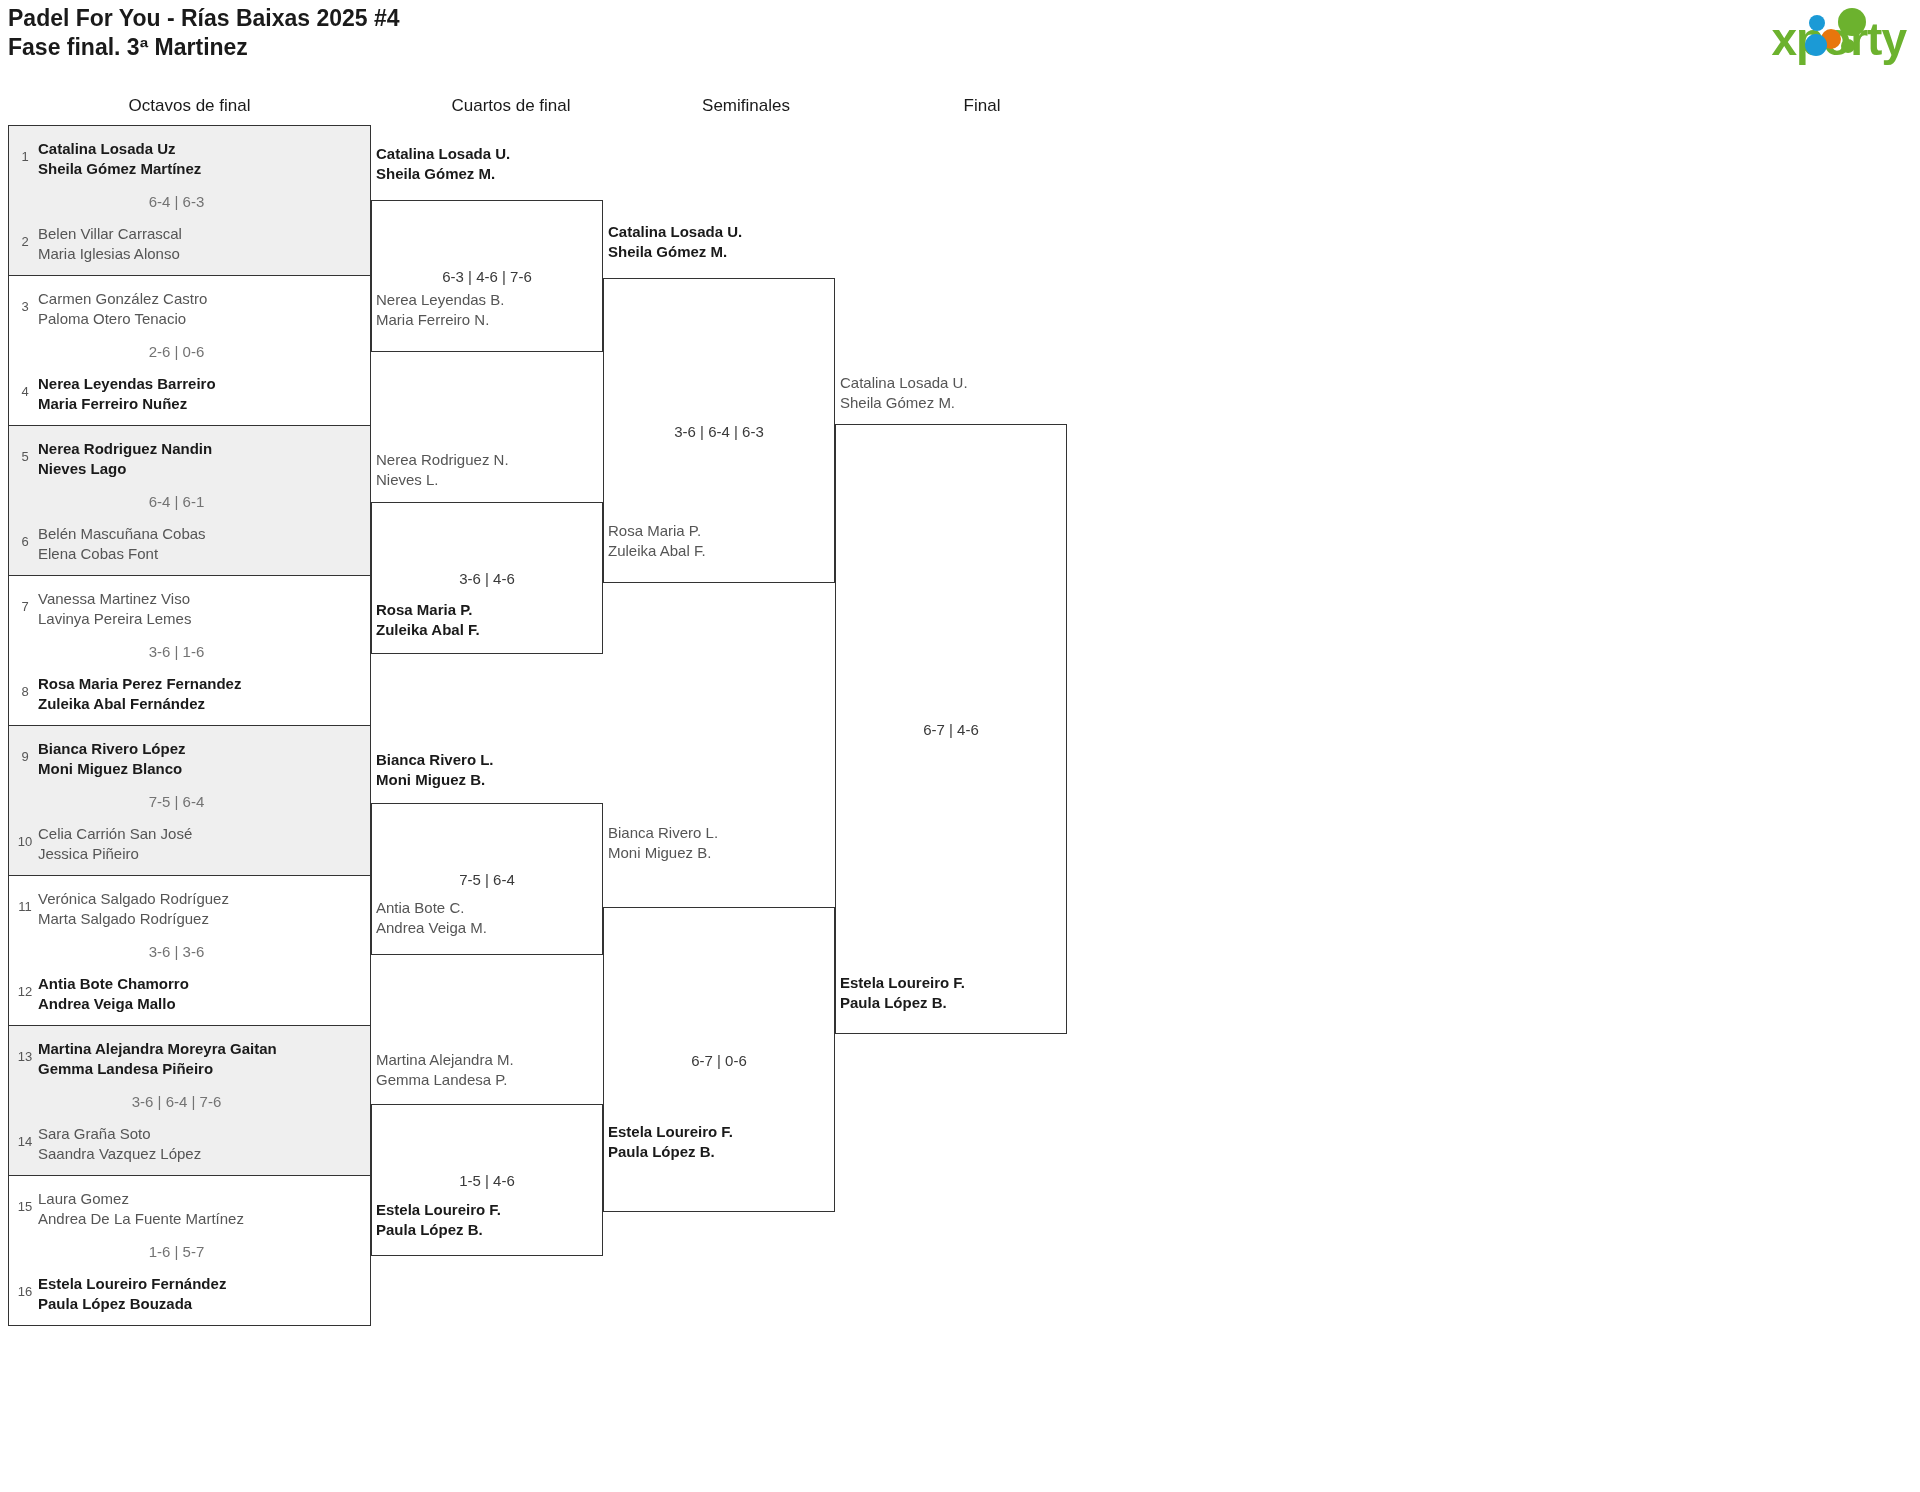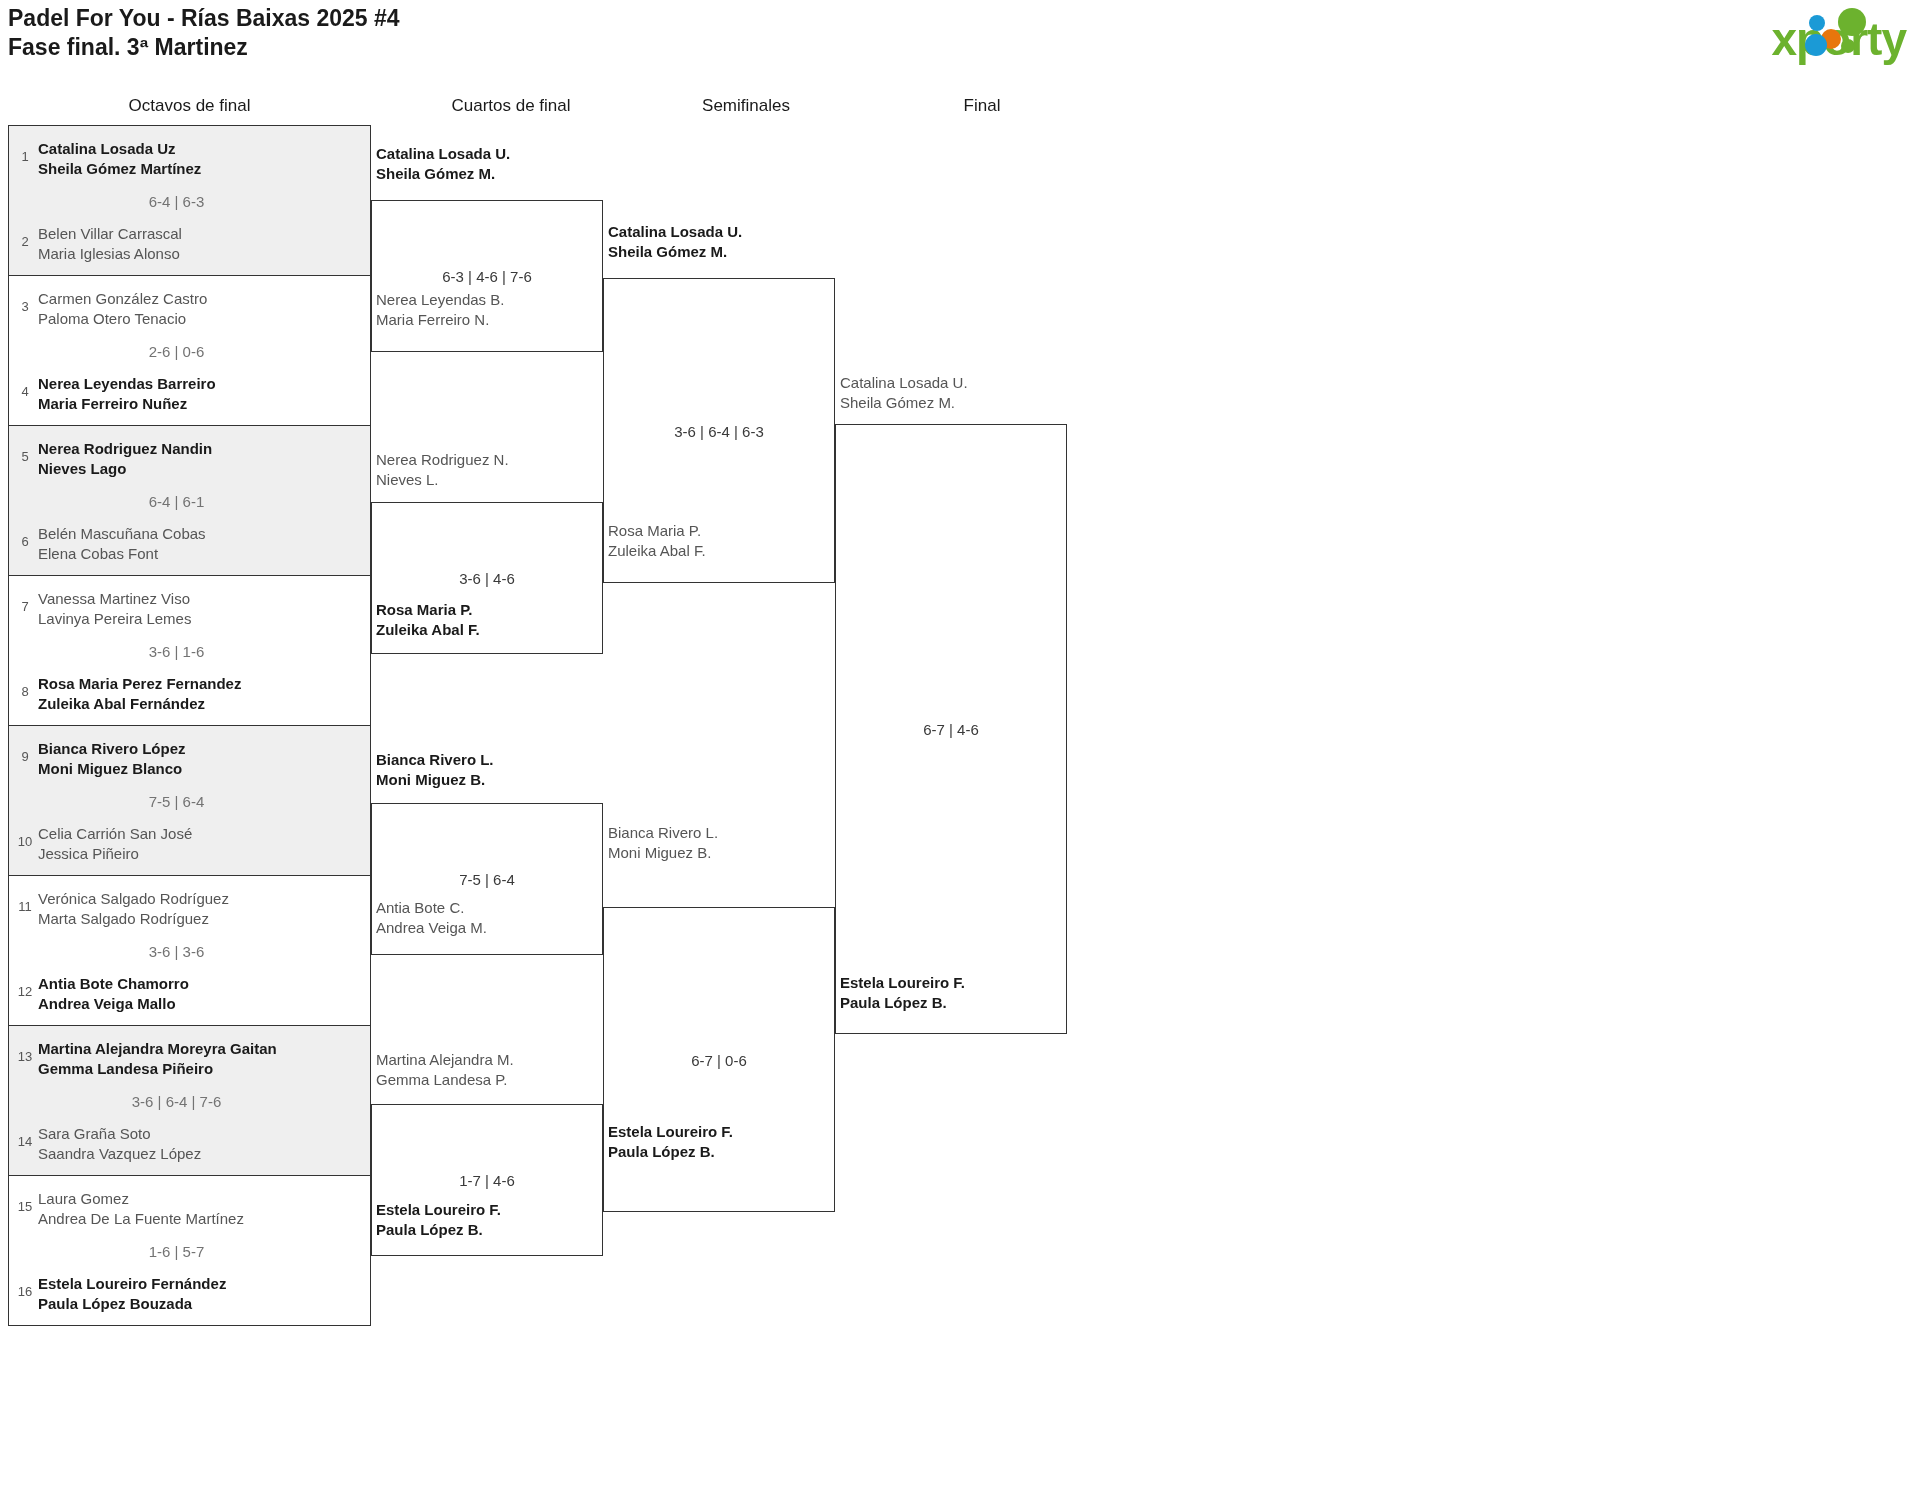--- a/index.html
+++ b/index.html
@@ -361,21 +361,21 @@
 <div class="br-team lose" style="left:376px; top:898px;">
   <div>Antia Bote C.</div>
   <div>Andrea Veiga M.</div>
 </div>
 
 <div class="br-team lose" style="left:376px; top:1050px;">
   <div>Martina Alejandra M.</div>
   <div>Gemma Landesa P.</div>
 </div>
 <div class="br-box" style="left:371px; top:1104px; width:232px; height:152px;">
-  <div class="br-score">1-7 | 4-6</div>
+  <div class="br-score">1-5 | 4-6</div>
 </div>
 <div class="br-team win" style="left:376px; top:1200px;">
   <div>Estela Loureiro F.</div>
   <div>Paula López B.</div>
 </div>
 
 <div class="br-team win" style="left:608px; top:222px;">
   <div>Catalina Losada U.</div>
   <div>Sheila Gómez M.</div>
 </div>

